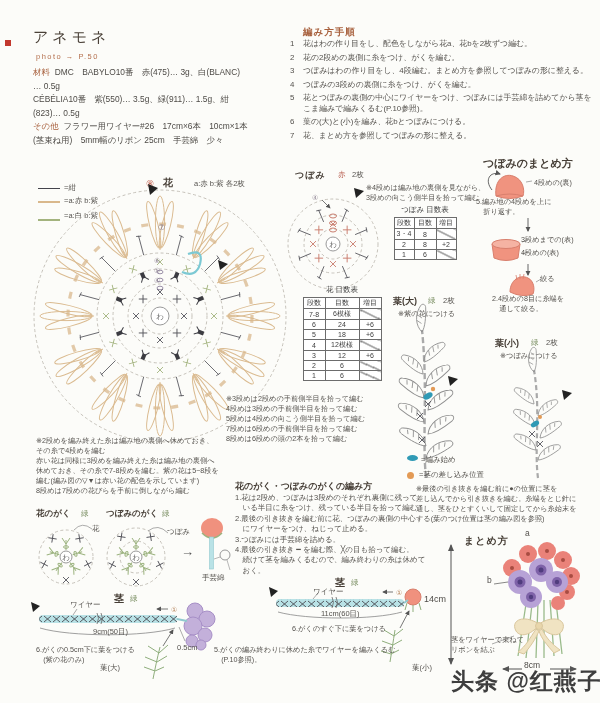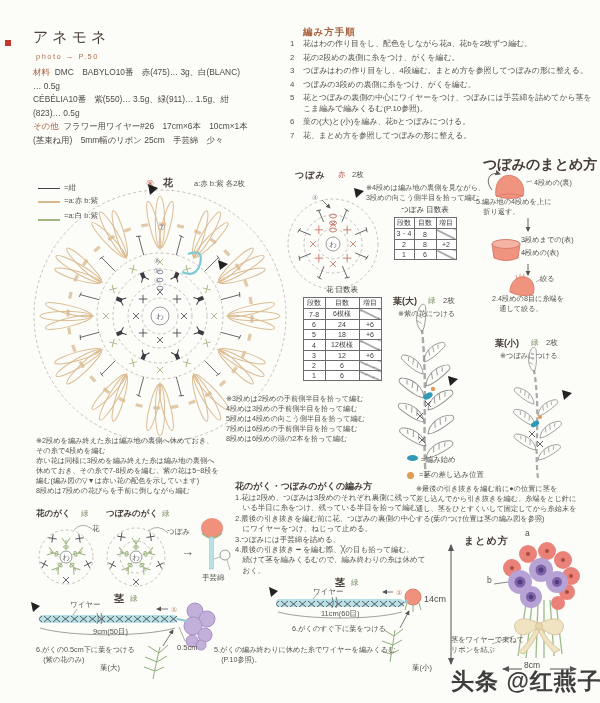--- a/index.html
+++ b/index.html
@@ -285,21 +285,21 @@
         </tr>
     <tr>
           <td>1</td>
           <td>6</td>
           <td class="diag"></td>
         </tr>
   </tbody>
     </table>
 </div>
 
-<div class="abs h-dark" style="left:483px;top:156px;font-size:14px">つぼみのまとめ方</div>
+<div class="abs h-dark" style="left:483px;top:156px;font-size:11px">つぼみのまとめ方</div>
 <svg class="abs" style="left:470px;top:168px" width="132" height="148" viewBox="0 0 132 148">
   <path d="M26,28 C24,12 34,5 43,8 C53,11 55,22 53,28 Q40,33 26,28 Z" fill="#f0937f" stroke="#d87f6d"></path>
   <path d="M26,28 Q40,24 53,28" stroke="#d87f6d" fill="none"></path>
   <path d="M22,22 C14,12 20,3 30,6" stroke="#555" stroke-width="0.9" fill="none" marker-end="url(#ah)"></path>
   <line x1="56" y1="14" x2="62" y2="13" stroke="#888" stroke-width="0.7"></line>
   <line x1="58" y1="50" x2="58" y2="63" stroke="#555" stroke-width="0.9" marker-end="url(#ah)"></line>
   <path d="M22,76 L24,90 Q36,95 48,90 L50,76" fill="#f0937f" stroke="#d87f6d"></path>
   <ellipse cx="36" cy="76" rx="14" ry="4.5" fill="#f5b3a3" stroke="#d87f6d"></ellipse>
   <line x1="52" y1="74" x2="58" y2="72" stroke="#888" stroke-width="0.7"></line>
   <line x1="52" y1="86" x2="58" y2="84" stroke="#888" stroke-width="0.7"></line>

